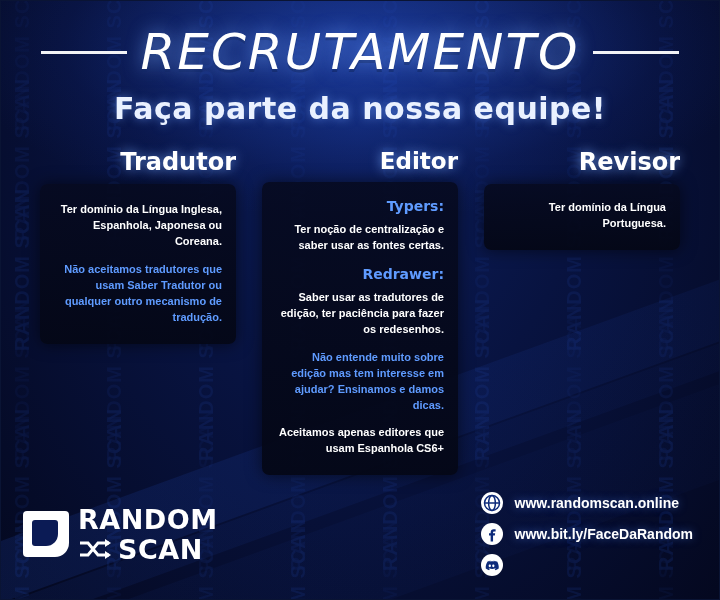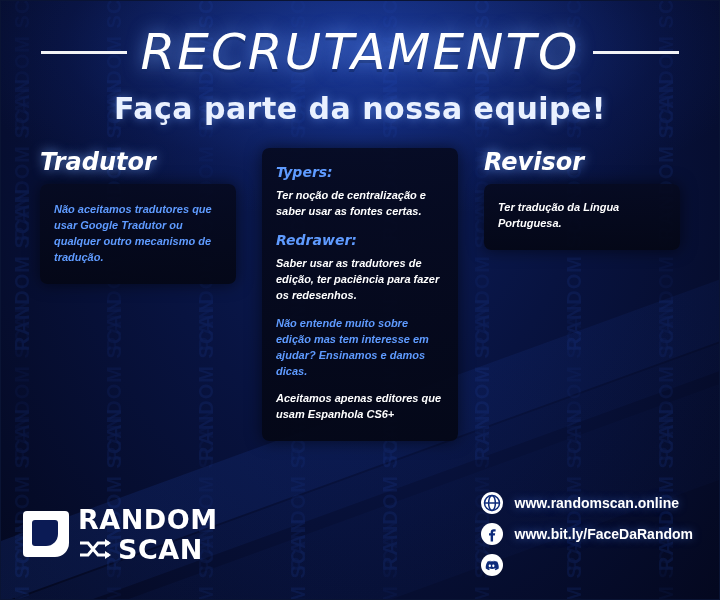--- a/index.html
+++ b/index.html
@@ -87,21 +87,21 @@
   .columns {
     position: relative;
     z-index: 5;
     display: flex;
     justify-content: center;
     gap: 26px;
     margin-top: 22px;
     padding: 0 34px;
     align-items: flex-start;
   }
-  .col { width: 196px; text-align: left; font-style: italic; }
+  .col { width: 196px; text-align: right; }
   .col-title {
     font-size: 24px;
     font-weight: 700;
     color: #ffffff;
     text-shadow: 0 0 12px rgba(120,170,255,.8);
     margin-bottom: 8px;
     font-family: "DejaVu Sans", sans-serif;
   }
   .col-title.mid { font-size: 23px; }
   .card {
@@ -252,39 +252,41 @@
       <div class="rule"></div>
     </div>
     <div class="subtitle">Faça parte da nossa equipe!</div>
   </header>
 
   <div class="columns">
 
     <div class="col col-left">
       <div class="col-title">Tradutor</div>
       <div class="card">
-        <p class="accent">Não aceitamos tradutores que usar Google Tradutor ou qualquer outro mecanismo de tradução.</p>
+        <p>Ter domínio da Língua Inglesa, Espanhola, Japonesa ou Coreana.</p>
+        <p class="accent">Não aceitamos tradutores que usam Saber Tradutor ou qualquer outro mecanismo de tradução.</p>
       </div>
     </div>
 
     <div class="col col-mid">
+      <div class="col-title mid">Editor</div>
       <div class="card">
         <div class="sub-head">Typers:</div>
         <p>Ter noção de centralização e saber usar as fontes certas.</p>
         <div class="sub-head second">Redrawer:</div>
         <p>Saber usar as tradutores de edição, ter paciência para fazer os redesenhos.</p>
         <p class="accent">Não entende muito sobre edição mas tem interesse em ajudar? Ensinamos e damos dicas.</p>
         <p>Aceitamos apenas editores que usam Espanhola CS6+</p>
       </div>
     </div>
 
     <div class="col col-right">
       <div class="col-title">Revisor</div>
       <div class="card">
-        <p>Ter tradução da Língua Portuguesa.</p>
+        <p>Ter domínio da Língua Portuguesa.</p>
       </div>
     </div>
 
   </div>
 
   <div class="footer">
 
     <div class="logo">
       <div class="logo-mark"></div>
       <div class="logo-text">

